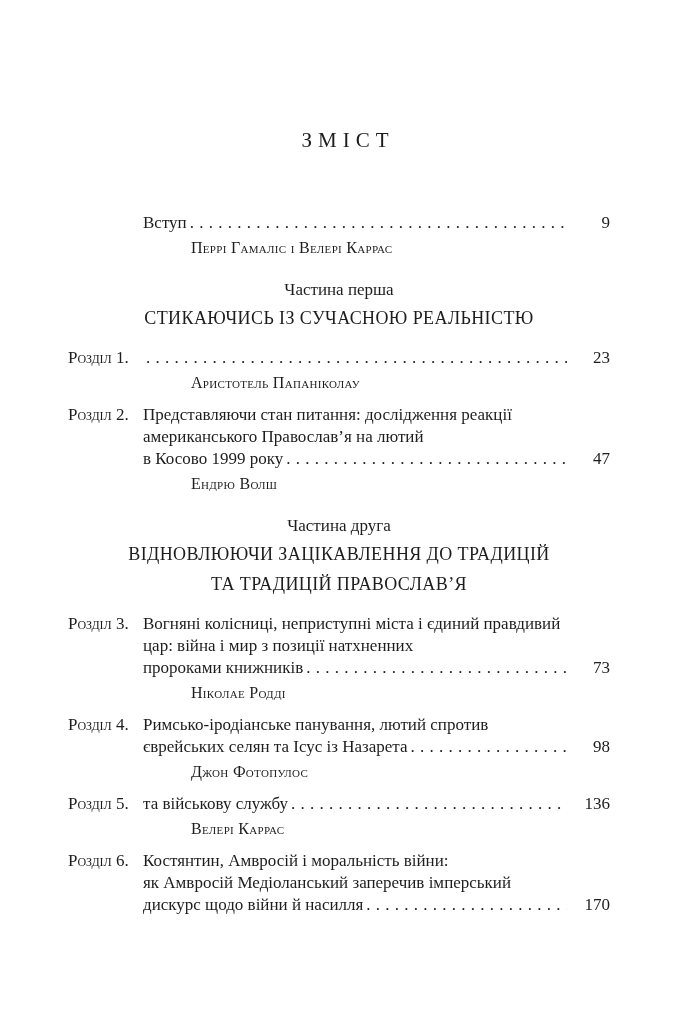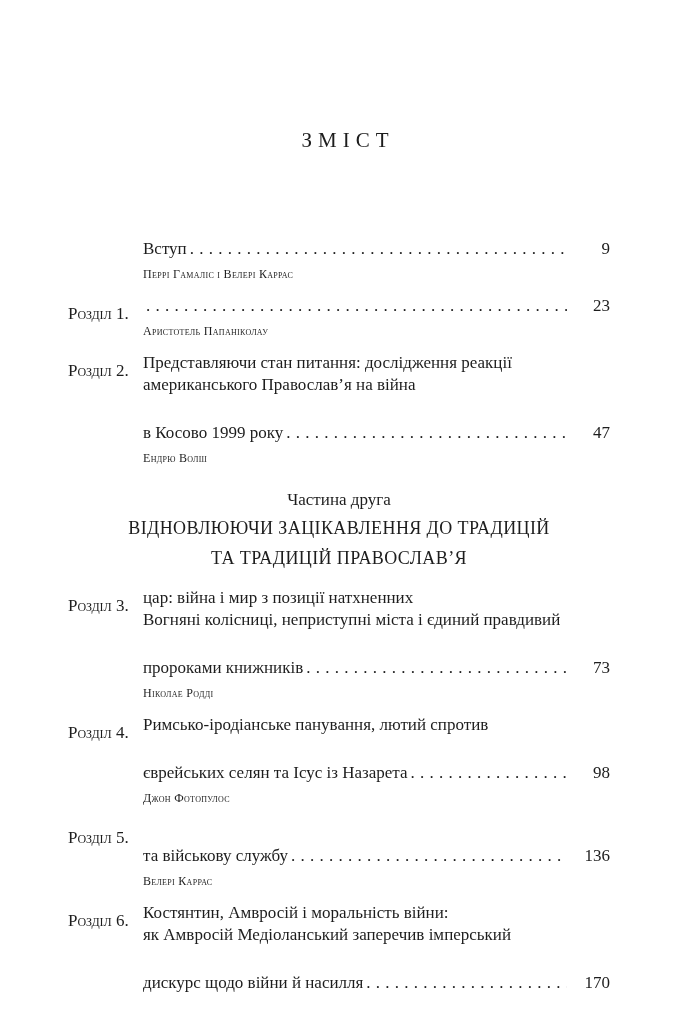--- a/index.html
+++ b/index.html
@@ -35,59 +35,59 @@
     line-height: 22px;
   }
   .entry {
     position: relative;
     padding-left: 75px;  
     margin-bottom: 10px;
   }
   .chapter-label {
     position: absolute;
     left: 0;
-    top: 8px;
+    top: 0;
     font-variant: small-caps;
     white-space: nowrap;
   }
   .tline {
     white-space: nowrap;
   }
   .lastline {
     display: flex;
     align-items: baseline;
   }
   .ttext {
     flex: 0 0 auto;
     white-space: nowrap;
-    margin-top: 26px;
   }
   .dots {
     flex: 1 1 auto;
     overflow: hidden;
     white-space: nowrap;
     margin-left: 3px;
     margin-right: 9px;
     min-width: 18px;
   }
   .dots::after {
     content: ". . . . . . . . . . . . . . . . . . . . . . . . . . . . . . . . . . . . . . . . . . . . . . . . . . . . . . . . . . . . . . . . . . . . . . . . . . . .";
     word-spacing: 1px;
   }
   .pnum {
     flex: 0 0 auto;
     width: 34px;
     text-align: right;
   }
   .author {
     margin-top: 3px;
-    font-size: 12px;
+    font-size: 16px;
     font-variant: small-caps;
     letter-spacing: 0.3px;
     white-space: nowrap;
+    margin-left: 48px;
   }
   .part {
     margin-top: 18px;
     margin-bottom: 14px;
     text-align: center;
   }
   .part-kicker {
     font-size: 17px;
     line-height: 26px;
   }
@@ -107,53 +107,57 @@
       <div class="entry">
         <div class="lines">
           <div class="tline lastline">
             <span class="ttext">Вступ</span>
             <span class="dots"></span>
             <span class="pnum">9</span>
           </div>
         </div>
         <div class="author">Перрі Гамаліс і Велері Каррас</div>
       </div>
+      <div class="part">
+        <div class="part-kicker">Частина перша</div>
+        <div class="part-heading-line">СТИКАЮЧИСЬ ІЗ СУЧАСНОЮ РЕАЛЬНІСТЮ</div>
+      </div>
       <div class="entry">
         <span class="chapter-label">Розділ 1.</span>
         <div class="lines">
           <div class="tline lastline">
             <span class="dots"></span>
             <span class="pnum">23</span>
           </div>
         </div>
         <div class="author">Аристотель Папаніколау</div>
       </div>
       <div class="entry">
         <span class="chapter-label">Розділ 2.</span>
         <div class="lines">
           <div class="tline">Представляючи стан питання: дослідження реакції</div>
-          <div class="tline">американського Православ’я на війна</div>
+          <div class="tline">американського Православ’я на лютий</div>
           <div class="tline lastline">
             <span class="ttext">в Косово 1999 року</span>
             <span class="dots"></span>
             <span class="pnum">47</span>
           </div>
         </div>
         <div class="author">Ендрю Волш</div>
       </div>
       <div class="part">
         <div class="part-kicker">Частина друга</div>
         <div class="part-heading-line">ВІДНОВЛЮЮЧИ ЗАЦІКАВЛЕННЯ ДО ТРАДИЦІЙ</div>
         <div class="part-heading-line">ТА ТРАДИЦІЙ ПРАВОСЛАВ’Я</div>
       </div>
       <div class="entry">
         <span class="chapter-label">Розділ 3.</span>
         <div class="lines">
+          <div class="tline">Вогняні колісниці, неприступні міста і єдиний правдивий</div>
           <div class="tline">цар: війна і мир з позиції натхненних</div>
-          <div class="tline">Вогняні колісниці, неприступні міста і єдиний правдивий</div>
           <div class="tline lastline">
             <span class="ttext">пророками книжників</span>
             <span class="dots"></span>
             <span class="pnum">73</span>
           </div>
         </div>
         <div class="author">Ніколае Родді</div>
       </div>
       <div class="entry">
         <span class="chapter-label">Розділ 4.</span>

